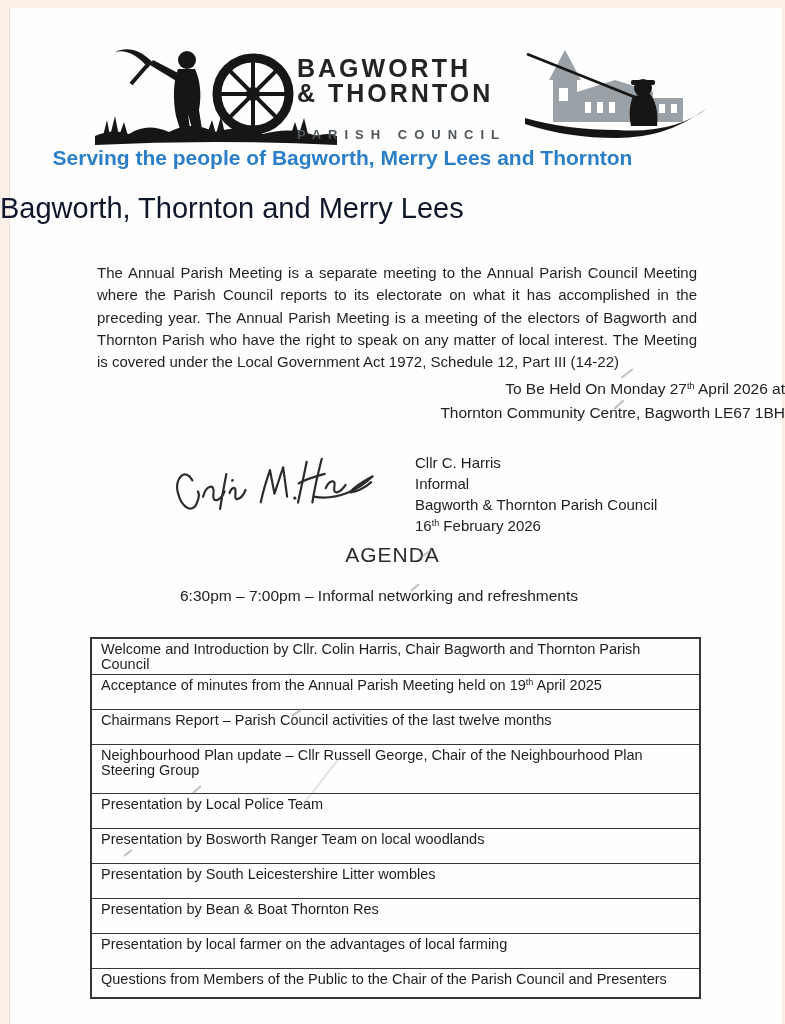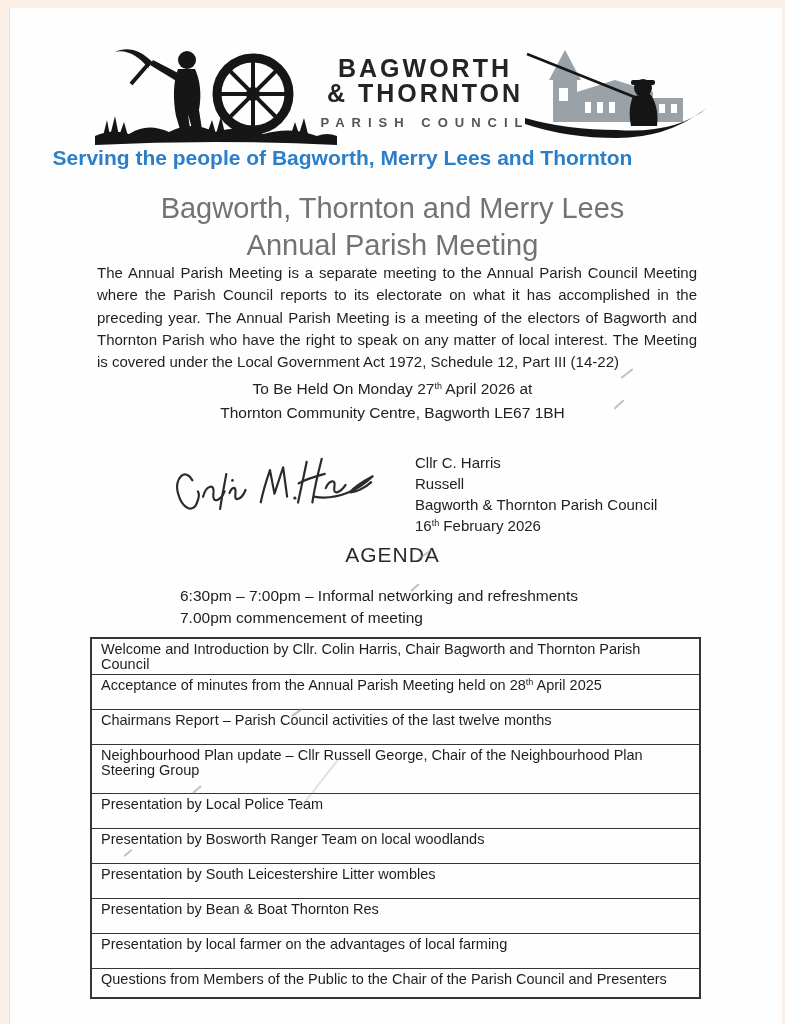--- a/index.html
+++ b/index.html
@@ -10,36 +10,36 @@
     color:#1c1c1c;
   }
   .page{
     position:absolute;left:9px;top:8px;width:772px;height:1016px;
     background:#fffefe;border-left:1px solid #ecdfd5;
   }
   
   .logo-band{position:absolute;left:95px;top:42px;width:612px;height:106px;}
   .logo-left{position:absolute;left:0;top:2px;width:242px;height:104px;}
   .logo-right{position:absolute;right:0;top:8px;width:182px;height:98px;}
-  .logo-center{position:absolute;left:202px;top:14px;width:256px;text-align:center;}
+  .logo-center{position:absolute;left:202px;top:14px;width:256px;}
   .logo-name1{font-size:25px;font-weight:bold;letter-spacing:3px;color:#242424;line-height:25px;}
   .logo-name2{font-size:25px;font-weight:bold;letter-spacing:3px;color:#242424;line-height:25px;}
-  .logo-name3{font-size:13px;font-weight:bold;letter-spacing:7px;color:#4e5559;margin-top:9px;}
+  .logo-name3{font-size:13px;font-weight:bold;letter-spacing:7px;color:#4e5559;margin-top:21px;}
   .tagline{
     position:absolute;left:0;top:146px;width:685px;text-align:center;
     font-size:21px;color:#2b7ec8;font-weight:bold;
   }
   
-  .doc-title{position:absolute;left:0;top:190px;width:785px;text-align:center;
-    font-size:29px;line-height:37px;color:#737373;}
+  .doc-title{position:absolute;left:0;top:190px;width:785px;
+    font-size:29px;line-height:37px;color:#0f172a;}
   
   .intro{position:absolute;left:97px;top:262px;width:600px;
     font-size:15px;font-weight:400;line-height:22.3px;text-align:justify;color:#1f1f1f;}
   
-  .venue{position:absolute;left:0;top:378px;width:785px;text-align:center;
+  .venue{position:absolute;left:0;top:378px;width:785px;text-align:right;
     font-size:15.5px;line-height:22px;color:#222;}
   
   .sig-svg{position:absolute;left:172px;top:448px;width:205px;height:78px;transform:rotate(-4deg);}
   .sig-text{position:absolute;left:415px;top:452px;font-size:15px;line-height:21px;color:#222;}
   
   .agenda-heading{position:absolute;left:0;top:543px;width:785px;text-align:center;
     font-size:21px;letter-spacing:1px;color:#2a2a2a;}
   .schedule{position:absolute;left:180px;top:585px;font-size:15.5px;line-height:22px;color:#222;}
   .agenda-table{position:absolute;left:90px;top:637px;width:611px;
     border:2px solid #363636;box-sizing:border-box;background:transparent;}
@@ -116,21 +116,20 @@
     </g>
 
     <path d="M0,74 Q42,88 92,88 Q140,88 176,62 L182,58 Q150,84 92,80 Q42,80 0,68 Z" fill="#151515"></path>
   </svg>
 </div>
 
 <div class="tagline">Serving the people of Bagworth, Merry Lees and Thornton</div>
 
 <div class="doc-title">
   <div>Bagworth, Thornton and Merry Lees</div>
-  <div>Annual Parish Meeting</div>
 </div>
 
 <div class="intro">The Annual Parish Meeting is a separate meeting to the Annual Parish Council Meeting where the Parish Council reports to its electorate on what it has accomplished in the preceding year. The Annual Parish Meeting is a meeting of the electors of Bagworth and Thornton Parish who have the right to speak on any matter of local interest. The Meeting is covered under the Local Government Act 1972, Schedule 12, Part III (14-22)</div>
 
 <div class="venue">
   <div><span>To Be Held On Monday 27</span><span class="sup">th</span><span> April 2026 at</span></div>
   <div>Thornton Community Centre, Bagworth LE67 1BH</div>
 </div>
 
 <svg class="sig-svg" viewBox="0 0 215 78">
@@ -145,35 +144,34 @@
     <path d="M143,15 C139,30 134,46 131,57"></path>
     <path d="M159,13 C154,28 149,44 146,58"></path>
     <path d="M133,37 C141,33 151,31 161,29"></path>
     <path d="M161,44 C165,36 173,34 170,44 C168,52 176,50 182,42"></path>
     <path d="M148,52 C172,58 196,48 211,35 C200,40 190,46 186,50 C192,51 203,46 209,41"></path>
   </g>
 </svg>
 
 <div class="sig-text">
   <div>Cllr C. Harris</div>
-  <div>Russell</div>
+  <div>Informal</div>
   <div>Bagworth &amp; Thornton Parish Council</div>
   <div><span>16</span><span class="sup">th</span><span> February 2026</span></div>
 </div>
 
 <div class="agenda-heading">AGENDA</div>
 
 <div class="schedule">
   <div>6:30pm – 7:00pm – Informal networking and refreshments</div>
-  <div>7.00pm commencement of meeting</div>
 </div>
 
 <div class="agenda-table">
   <div class="agenda-row">Welcome and Introduction by Cllr. Colin Harris, Chair Bagworth and Thornton Parish Council</div>
-  <div class="agenda-row"><span>Acceptance of minutes from the Annual Parish Meeting held on 28</span><span class="sup">th</span><span> April 2025</span></div>
+  <div class="agenda-row"><span>Acceptance of minutes from the Annual Parish Meeting held on 19</span><span class="sup">th</span><span> April 2025</span></div>
   <div class="agenda-row">Chairmans Report – Parish Council activities of the last twelve months</div>
   <div class="agenda-row tall">Neighbourhood Plan update – Cllr Russell George, Chair of the Neighbourhood Plan Steering Group</div>
   <div class="agenda-row">Presentation by Local Police Team</div>
   <div class="agenda-row">Presentation by Bosworth Ranger Team on local woodlands</div>
   <div class="agenda-row">Presentation by South Leicestershire Litter wombles</div>
   <div class="agenda-row">Presentation by Bean &amp; Boat Thornton Res</div>
   <div class="agenda-row">Presentation by local farmer on the advantages of local farming</div>
   <div class="agenda-row short">Questions from Members of the Public to the Chair of the Parish Council and Presenters</div>
 </div>
 

